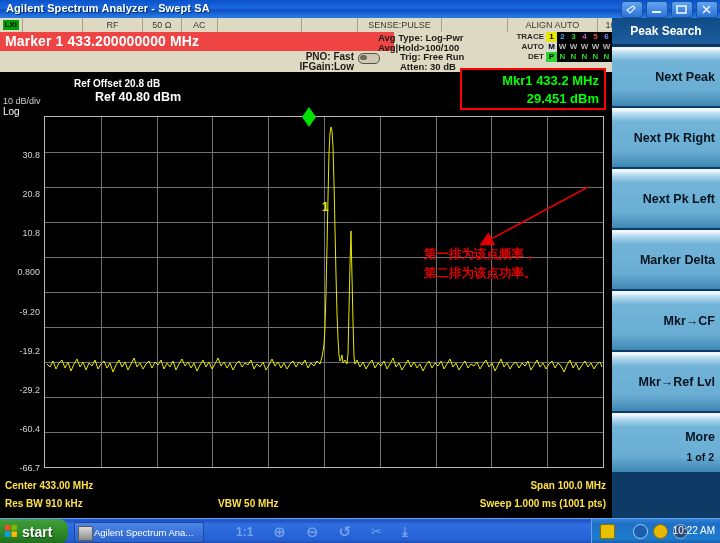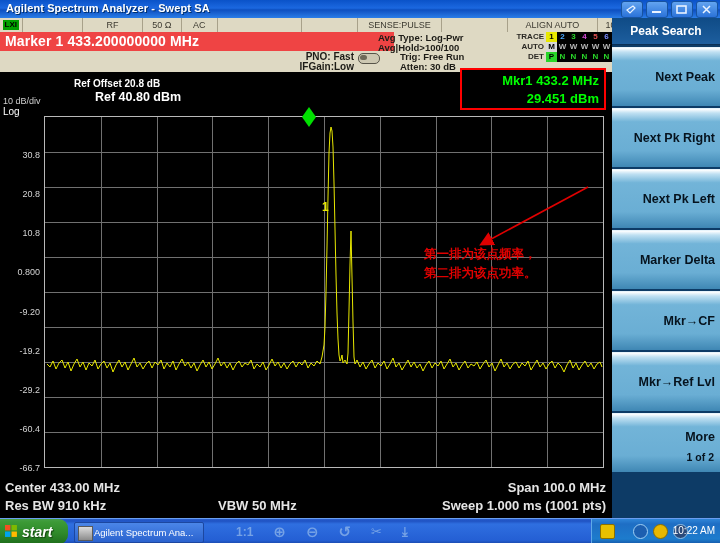--- a/index.html
+++ b/index.html
@@ -72,21 +72,21 @@
   .arrow{position:absolute;left:470px;top:110px;}
   .mk-diamond{position:absolute;left:308px;top:132px;width:0;height:0;}
   .mk-diamond b{position:absolute;left:-7px;top:0;width:0;height:0;
     border-left:7px solid transparent;border-right:7px solid transparent;border-bottom:10px solid #00e000;}
   .mk-diamond i{position:absolute;left:-7px;top:10px;width:0;height:0;
     border-left:7px solid transparent;border-right:7px solid transparent;border-top:10px solid #00e000;}
   .mk-num{position:absolute;left:322px;top:128px;color:#e8e800;font-size:12px;font-weight:bold;}
 
   
   .botinfo{position:absolute;left:0;top:478px;width:612px;height:40px;background:#000;}
-  .botinfo span{position:absolute;color:#e5e5e5;font-weight:bold;font-size:13px;}
+  .botinfo span{position:absolute;color:#fde047;font-weight:bold;font-size:10px;}
   .bi-center{left:5px;top:2px;}
   .bi-span{right:6px;top:2px;}
   .bi-rbw{left:5px;top:20px;}
   .bi-vbw{left:218px;top:20px;}
   .bi-sweep{right:6px;top:20px;}
 
   
   .softcol{position:absolute;left:612px;top:18px;width:108px;height:500px;background:#0d3b66;}
   .sk-title{height:26px;line-height:26px;text-align:center;color:#fff;font-size:12px;
     font-weight:bold;background:linear-gradient(to bottom,#0f4b86,#1d5e9e);
@@ -99,21 +99,21 @@
   .sk.two span{top:40%;}
   .sk .sub2{position:absolute;right:6px;top:64%;color:#06131e;font-size:10.5px;font-weight:bold;}
 
   
   .taskbar{position:absolute;left:0;top:518px;width:720px;height:25px;
     background:linear-gradient(to bottom,#2a5fd0 0%,#1f52c2 8%,#2f6fe0 20%,#245fd4 85%,#1a47a8 100%);
     border-top:1px solid #6a9ef0;}
   .startbtn{position:absolute;left:0;top:0;width:68px;height:25px;
     background:linear-gradient(to bottom,#46a046 0%,#3c9a36 12%,#2f8a2a 55%,#1f6e1c 100%);
     border-radius:0 9px 9px 0;display:flex;align-items:center;}
-  .startbtn b{color:#fff;font-size:14px;font-style:italic;font-weight:bold;
+  .startbtn b{color:#fff;font-size:14px;font-weight:bold;
     margin-left:22px;text-shadow:1px 1px 1px #14440f;}
   .flag{position:absolute;left:5px;top:6px;width:13px;height:13px;}
   .taskitem{position:absolute;left:74px;top:3px;width:128px;height:19px;
     background:linear-gradient(to bottom,#4b86e8,#2a62ce);border:1px solid #1c47a0;
     border-radius:2px;display:flex;align-items:center;}
   .taskitem span{color:#fff;font-size:9.5px;margin-left:19px;white-space:nowrap;overflow:hidden;}
   .taskicon{position:absolute;left:3px;top:3px;width:13px;height:13px;
     background:linear-gradient(to bottom,#dcdcdc,#8c8c8c);border:1px solid #5a5a5a;}
   .qlaunch{position:absolute;top:0;height:25px;display:flex;align-items:center;gap:20px;left:236px;}
   .ql{color:#8fb6ea;font-size:12px;font-weight:bold;opacity:.75;}

